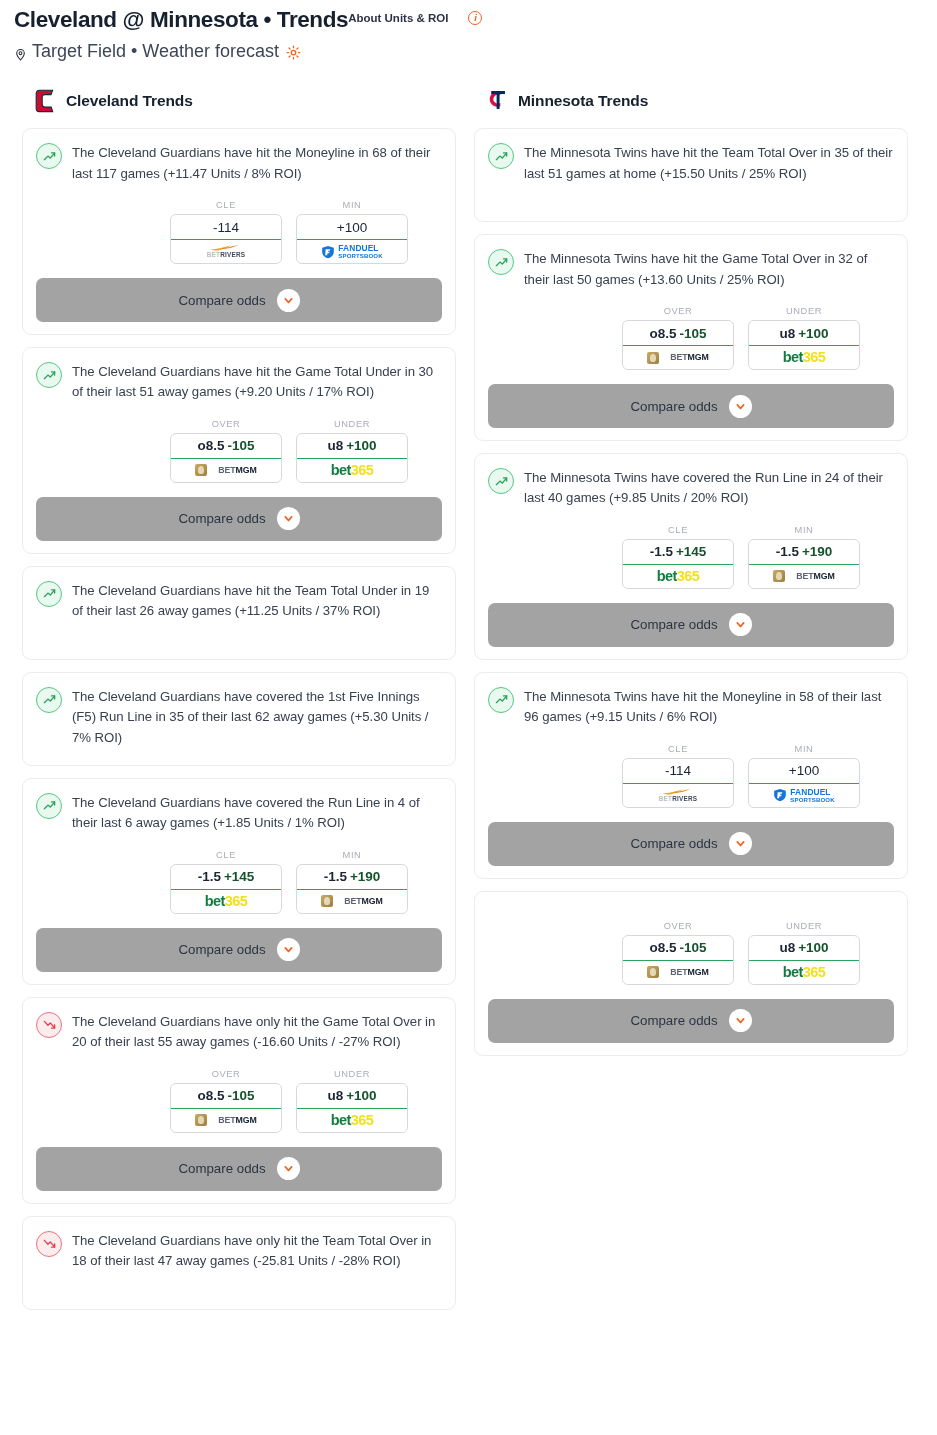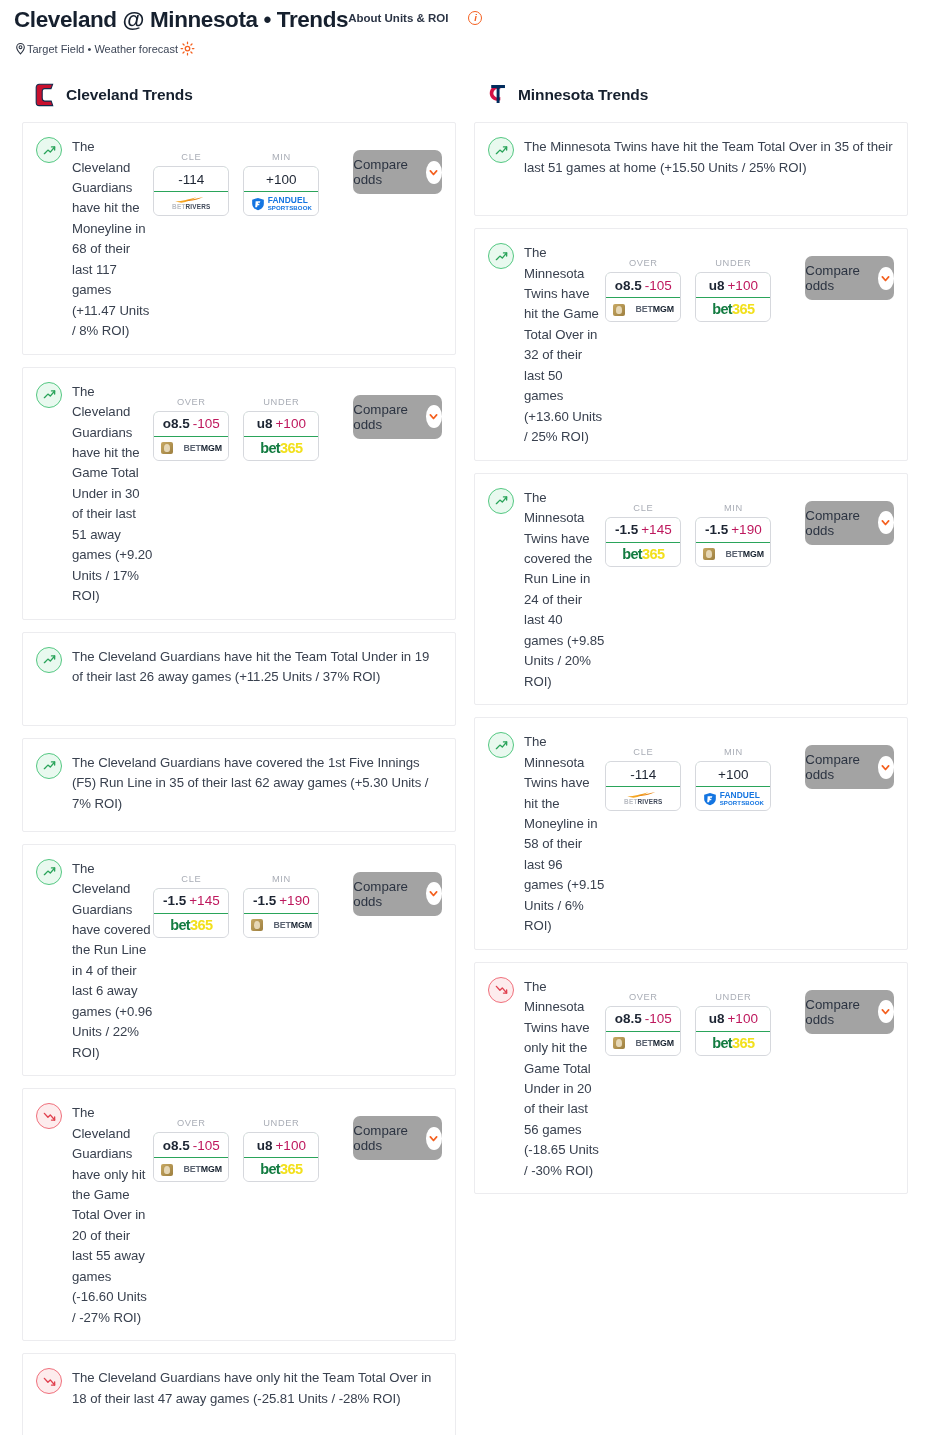--- a/index.html
+++ b/index.html
@@ -27,79 +27,79 @@
     margin-top: 5px; cursor: pointer; white-space: nowrap;
   }
   .info-circle {
     width: 14px; height: 14px; border-radius: 50%;
     border: 1.4px solid #f4601f; color: #f4601f;
     font-size: 9.5px; font-weight: bold; font-style: italic;
     display: flex; align-items: center; justify-content: center;
     line-height: 1;
   }
   .venue-row {
-    display: flex; align-items: center; 
-    margin-top: 7px; font-size: 11px; color: #3d4657; font-weight: normal;
+    display: flex; align-items: center; gap: 5px;
+    margin-top: 7px; font-size: 18px; color: #3d4657; font-weight: normal;
   }
   .pin-icon { width: 13px; height: 13px; flex: 0 0 auto; }
   .sun-icon { width: 15px; height: 15px; flex: 0 0 auto; margin-left: 2px; }
 
   
   .columns { display: flex; gap: 18px; padding: 0 22px; margin-top: 26px; align-items: flex-start; }
   .column { width: 434px; flex: 0 0 434px; }
 
   .col-head { display: flex; align-items: center; gap: 9px; padding-left: 13px; margin-bottom: 14px; height: 26px; }
   .col-head .team-logo { width: 22px; height: 24px; flex: 0 0 auto; }
   .col-head .col-title { font-size: 15.5px; font-weight: bold; color: #16202e; letter-spacing: -0.1px; }
 
   
   .trend-card {
     border: 1px solid #ececef;
-    border-radius: 2px;
+    border-radius: 9px;
     background: #fff;
     margin-bottom: 12px;
     padding: 13px 13px 12px 13px;
     min-height: 94px;
-    display: flex; 
+    display: flex; flex-direction: column;
   }
   .trend-top { display: flex; gap: 10px; align-items: flex-start; }
   .trend-badge {
     width: 26px; height: 26px; border-radius: 50%; flex: 0 0 auto;
     display: flex; align-items: center; justify-content: center; margin-top: 1px;
   }
   .trend-badge.up { background: #e9f9ef; border: 1px solid #54c882; }
   .trend-badge.down { background: #fdeced; border: 1px solid #f0707c; }
   .trend-badge svg { width: 15px; height: 15px; display: block; }
 
   .trend-text {
     font-size: 13.2px; line-height: 1.55; color: #39414f; padding-top: 1px;
     letter-spacing: -0.05px;
   }
 
   
   .odds-row {
     display: flex; gap: 14px; justify-content: flex-end;
     margin-top: 16px; padding-right: 34px;
   }
-  .odds-col { width: 76px; }
+  .odds-col { width: 112px; }
   .odds-label {
     text-align: center; font-size: 9.3px; letter-spacing: 0.6px;
     color: #a9adb6; margin-bottom: 4px; font-weight: normal;
   }
   .odds-box {
     border: 1px solid #d6d8dd; border-radius: 6px; overflow: hidden; background: #fff;
   }
   .odds-value {
     border: 1.3px solid #2aa45a; border-radius: 5px 5px 0 0;
     margin: -1px -1px 0 -1px;
     height: 26px; display: flex; align-items: center; justify-content: center;
     gap: 3px; font-size: 13.5px; background: #fff;
   }
   .odds-value .line { font-weight: bold; color: #1d2533; }
-  .odds-value .price { font-weight: normal; color: #be185d; }
+  .odds-value .price { font-weight: bold; color: #14532d; }
   .odds-value .price.solo { font-weight: normal; color: #1d2533; }
   .book-cell {
     height: 23px; display: flex; align-items: center; justify-content: center;
     background: #fff; border-radius: 0 0 5px 5px;
   }
 
   
   .logo-bet365 {
     font-size: 14.5px; font-weight: bold; letter-spacing: -0.6px; line-height: 1;
   }
@@ -313,21 +313,21 @@
 
     </div>
       <div class="trend-card">
       <div class="trend-top">
         <span class="trend-badge up">
     <svg viewBox="0 0 19 18" fill="none" stroke="#2aa45a" stroke-width="1.7" stroke-linecap="round" stroke-linejoin="round">
               <polyline points="3,13 7.5,8.5 10.5,11 16,4.5"></polyline>
               <polyline points="12,4.5 16,4.5 16,8.5"></polyline>
             </svg>
           </span>
-        <div class="trend-text">The Cleveland Guardians have covered the Run Line in 4 of their last 6 away games (+0.96 Units / 22% ROI)</div>
+        <div class="trend-text">The Cleveland Guardians have covered the Run Line in 4 of their last 6 away games (+1.85 Units / 1% ROI)</div>
       </div>
       <div class="odds-row">
           <div class="odds-col">
           <div class="odds-label">CLE</div>
           <div class="odds-box">
             <div class="odds-value">
               <span class="line">-1.5</span>
               <span class="price">+145</span>
             </div>
             <div class="book-cell">
@@ -593,29 +593,20 @@
         <div class="compare-bar">
         <span class="label">Compare odds</span>
         <span class="chev">
           <svg viewBox="0 0 14 14" fill="none" stroke="#f4601f" stroke-width="2.2" stroke-linecap="round" stroke-linejoin="round">
               <polyline points="3,5 7,9.5 11,5"></polyline>
             </svg>
         </span>
       </div>
     </div>
       <div class="trend-card">
-      <div class="trend-top">
-        <span class="trend-badge down">
-    <svg viewBox="0 0 19 18" fill="none" stroke="#e0414f" stroke-width="1.7" stroke-linecap="round" stroke-linejoin="round">
-              <polyline points="3,5 7.5,10 10.5,7 16,13.5"></polyline>
-              <polyline points="12,13.5 16,13.5 16,9.5"></polyline>
-            </svg>
-          </span>
-        <div class="trend-text">The Minnesota Twins have only hit the Game Total Under in 20 of their last 56 games (-18.65 Units / -30% ROI)</div>
-      </div>
       <div class="odds-row">
           <div class="odds-col">
           <div class="odds-label">OVER</div>
           <div class="odds-box">
             <div class="odds-value">
               <span class="line">o8.5</span>
               <span class="price">-105</span>
             </div>
             <div class="book-cell">
                 <span class="logo-betmgm">

